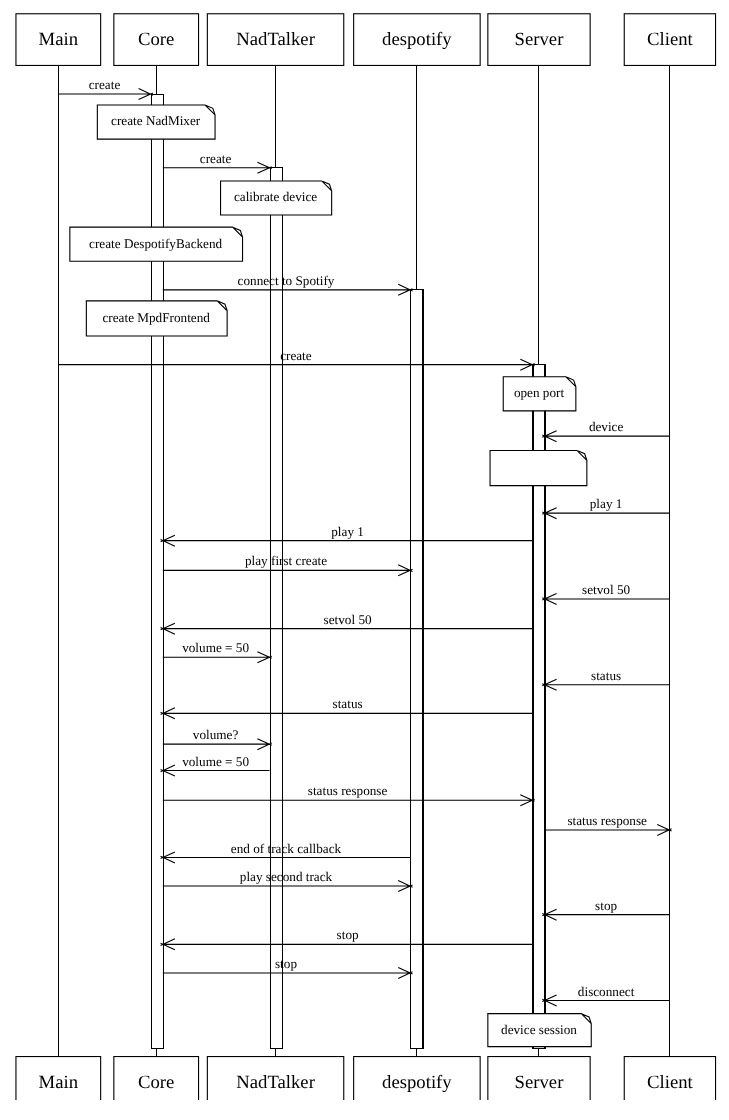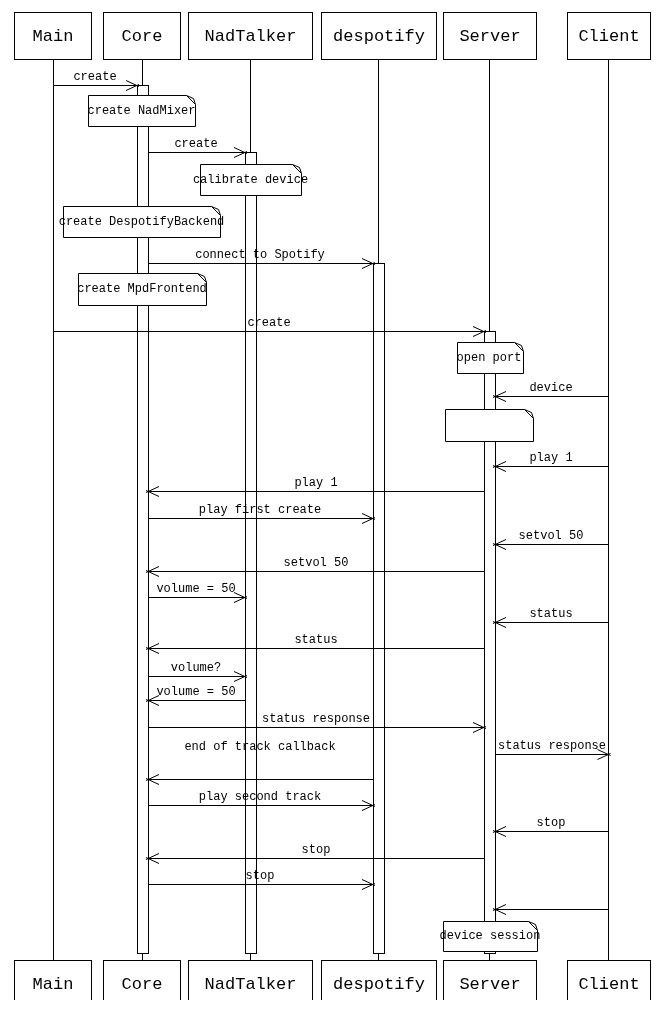--- a/index.html
+++ b/index.html
@@ -1,18 +1,18 @@
 <!DOCTYPE html>
 <html><head>
 <meta charset="utf-8">
 <style>
   html,body { margin:0; padding:0; background:#ffffff; }
   .diagram {
     position:relative; width:663px; height:1000px; background:#ffffff;
-    font-family:Liberation Mono, monospace; color:#000; overflow:hidden;
+    font-family:Liberation Serif, serif; color:#000; overflow:hidden;
   }
   svg.canvas { position:absolute; left:0; top:0; }
   .ll   { stroke:#000; stroke-width:1; shape-rendering:crispEdges; }
   .act  { fill:#fff; stroke:#000; stroke-width:1; shape-rendering:crispEdges; }
   .msg  { fill:none; stroke:#000; stroke-width:1; }
   .note-shape { fill:#fff; stroke:#000; stroke-width:1; }
   .actor {
     position:absolute; top:12px; height:48px; box-sizing:border-box;
     border:1px solid #000; background:#fff;
     display:flex; align-items:center; justify-content:center;
@@ -136,26 +136,27 @@
   <div class="msg-label" style="left:150px; top:503px;">play first create</div>
   <div class="msg-label" style="left:441px; top:529px;">setvol 50</div>
   <div class="msg-label" style="left:206px; top:556px;">setvol 50</div>
   <div class="msg-label" style="left:86px;  top:582px;">volume = 50</div>
   <div class="msg-label" style="left:441px; top:607px;">status</div>
   <div class="msg-label" style="left:206px; top:633px;">status</div>
   <div class="msg-label" style="left:86px;  top:661px;">volume?</div>
   <div class="msg-label" style="left:86px;  top:685px;">volume = 50</div>
   <div class="msg-label" style="left:206px; top:712px;">status response</div>
   <div class="msg-label" style="left:442px; top:739px;">status response</div>
-  <div class="msg-label" style="left:150px; top:740px;">end of track callback</div>
+  <div class="msg-label" style="left:150px; top:764px;">end of track callback</div>
   <div class="msg-label" style="left:150px; top:790px;">play second track</div>
   <div class="msg-label" style="left:441px; top:816px;">stop</div>
   <div class="msg-label" style="left:206px; top:843px;">stop</div>
   <div class="msg-label" style="left:150px; top:869px;">stop</div>
+  <div class="msg-label" style="left:441px; top:894px;">disconnect</div>
 
   <div class="note-label" style="left:88px;  top:95px;  width:107px; height:31px;">create NadMixer</div>
   <div class="note-label" style="left:200px; top:164px; width:101px; height:31px;">calibrate device</div>
   <div class="note-label" style="left:63px;  top:206px; width:157px; height:31px;">create DespotifyBackend</div>
   <div class="note-label" style="left:78px;  top:273px; width:128px; height:32px;">create MpdFrontend</div>
-  <div class="note-label" style="left:438px; top:342px; width:66px;  height:31px;padding-left:18px;">open port</div>
+  <div class="note-label" style="left:457px; top:342px; width:66px;  height:31px;">open port</div>
   <div class="note-label" style="left:443px; top:921px; width:94px;  height:30px;">device session</div>
 
 </div>
 
 </body></html>

